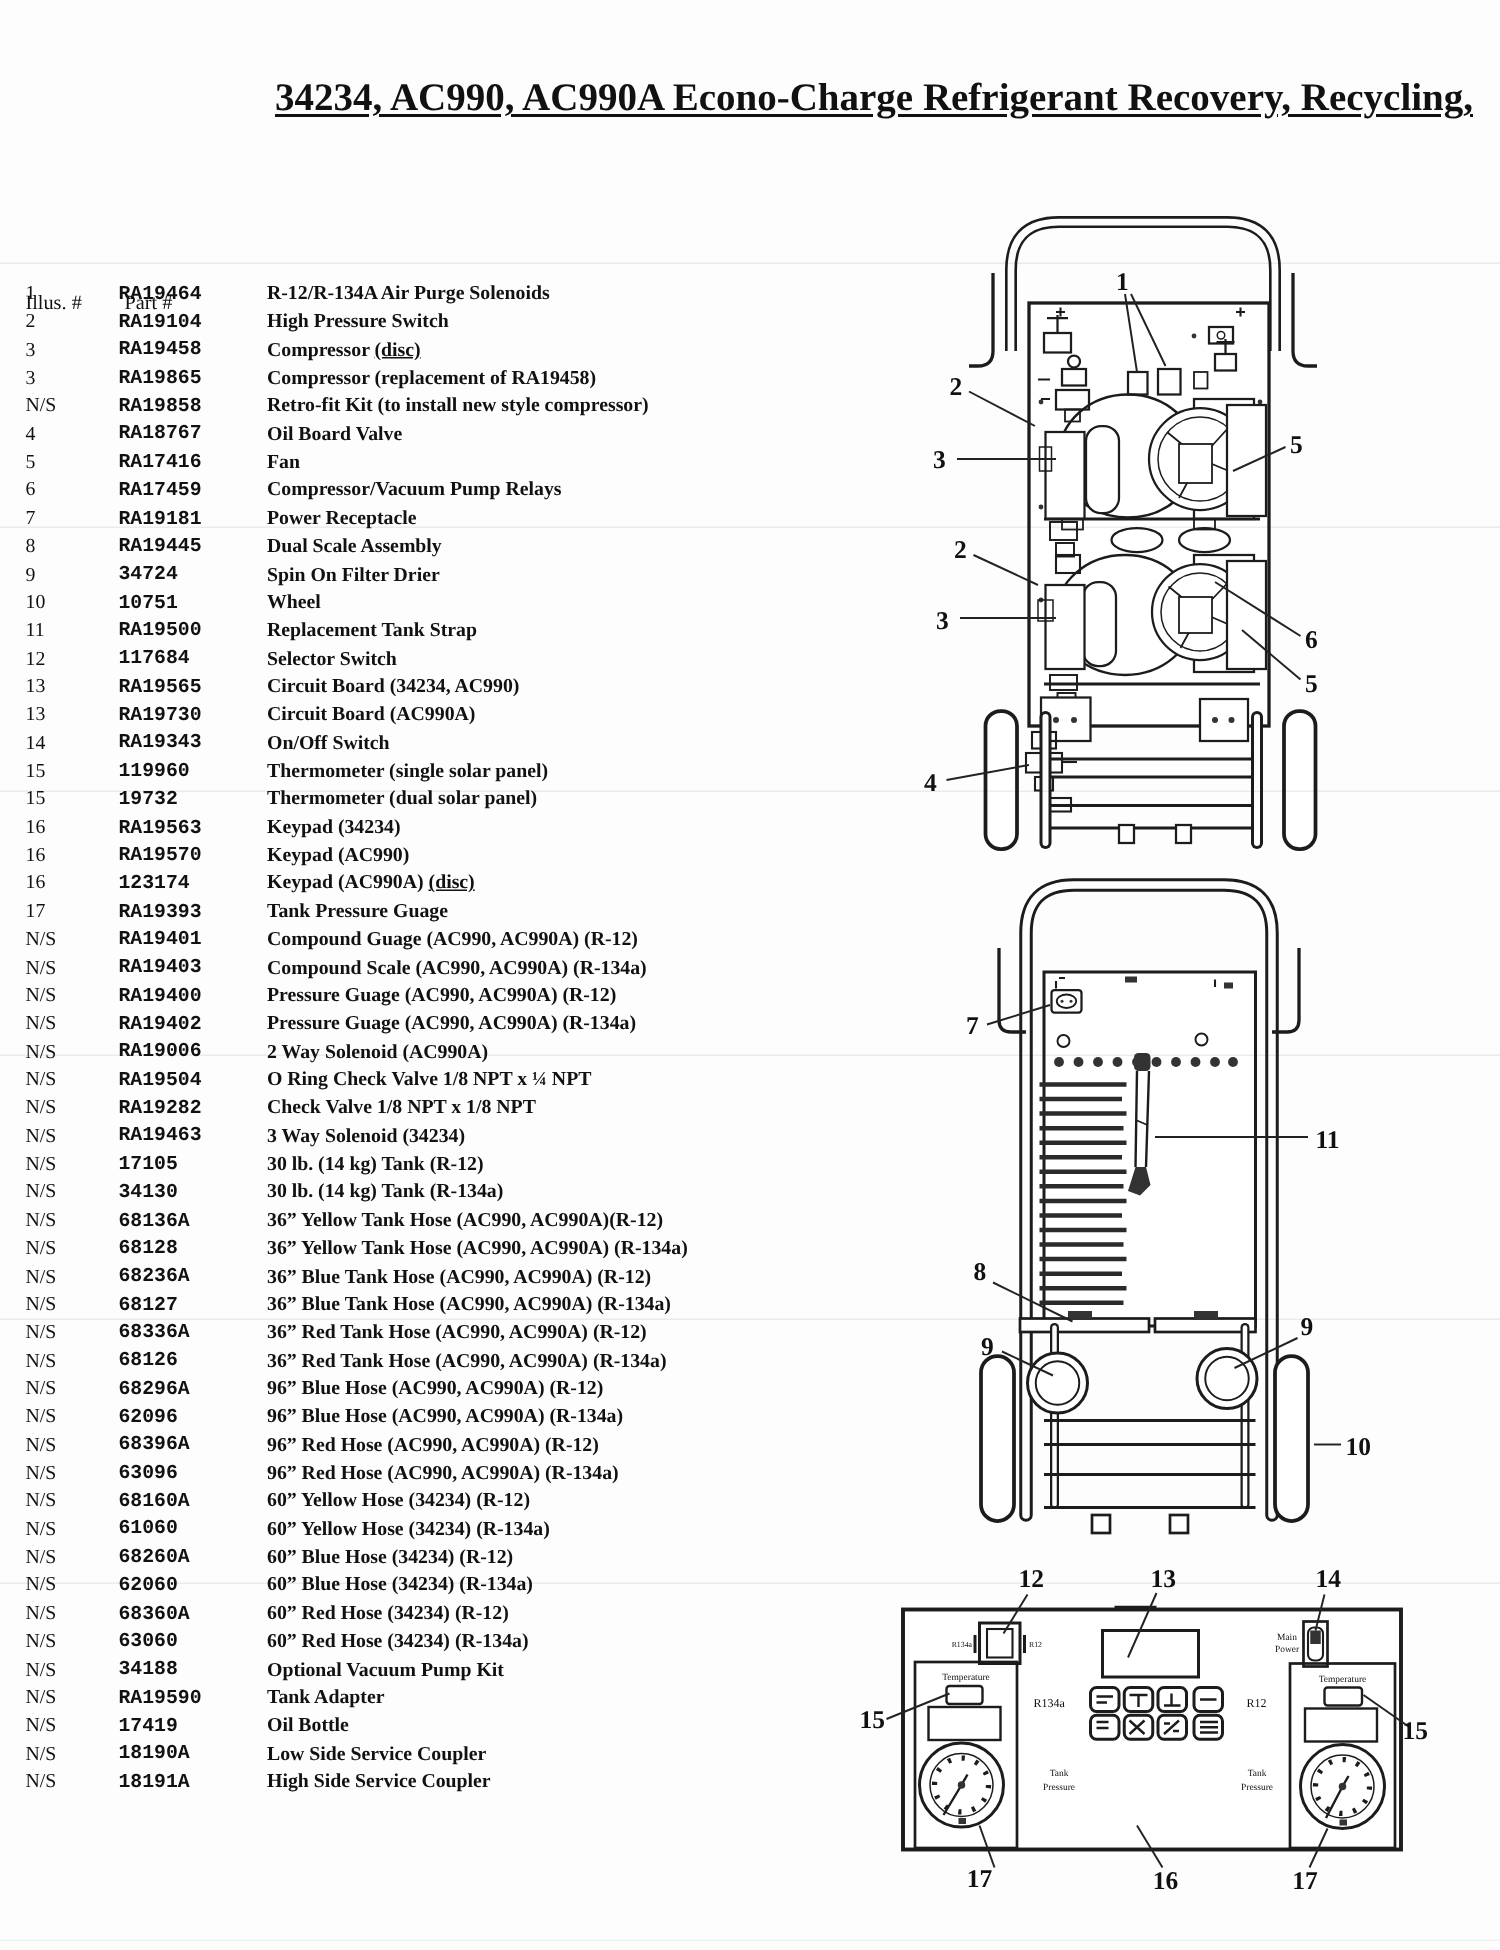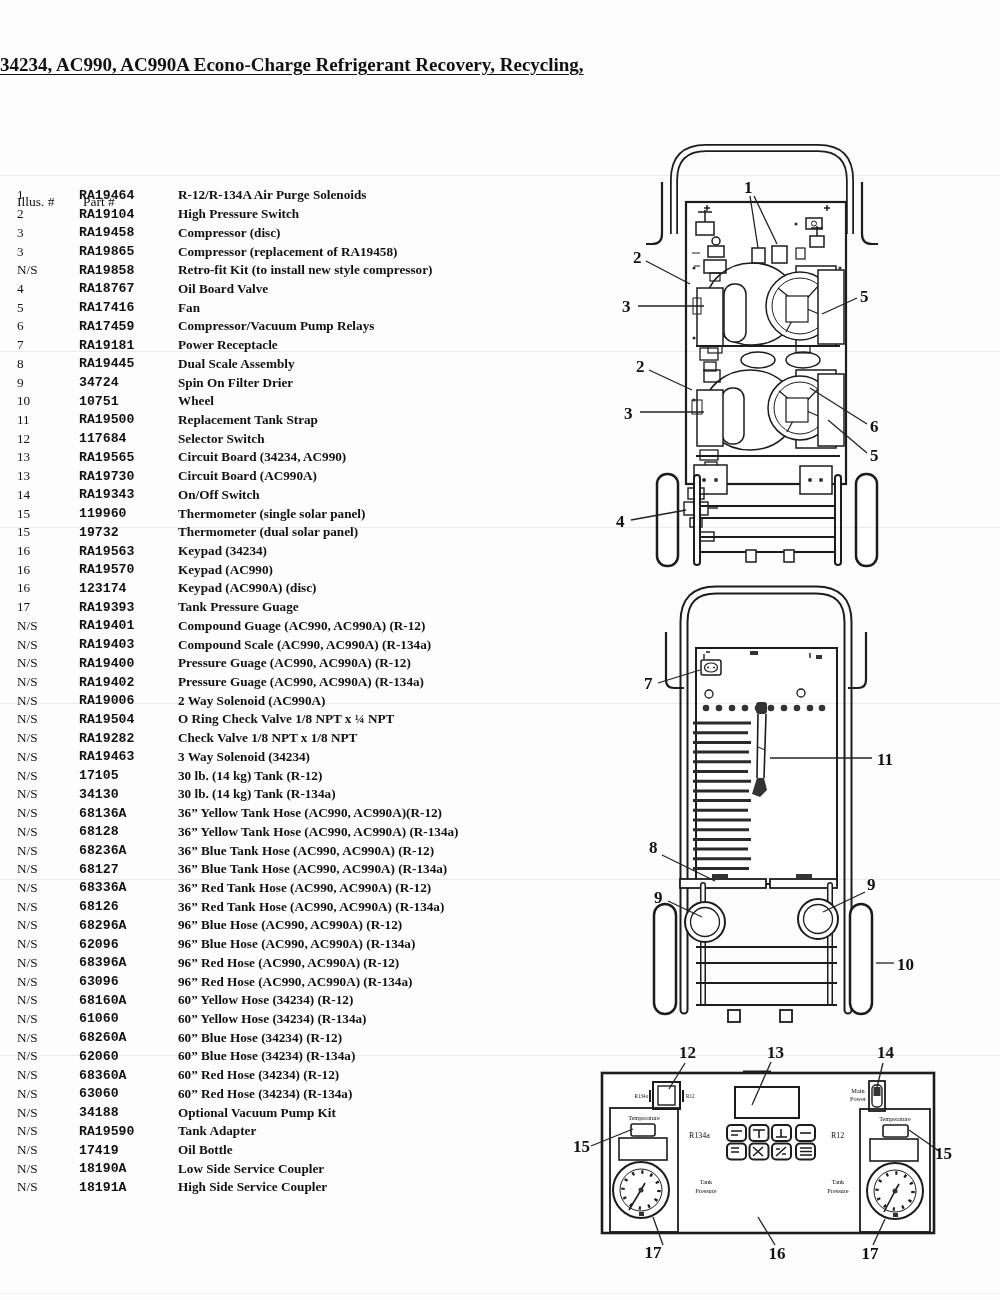--- a/index.html
+++ b/index.html
@@ -1,29 +1,29 @@
 <!DOCTYPE html>
 <html><head>
 <meta charset="utf-8">
 <style>
   html,body{margin:0;padding:0;background:#e9e9e9;}
   .page{position:relative;width:1000px;height:1300px;background:#fdfdfd;overflow:hidden;
         font-family:"Liberation Serif",serif;color:#111;}
   .scanline{position:absolute;left:0;right:0;height:1px;background:#1a1a1a;opacity:.08;z-index:9;pointer-events:none;}
-  .title{position:absolute;top:52px;left:0;width:965px;text-align:left;
-         font-size:19px;font-weight:bold;line-height:26px;}
+  .title{position:absolute;top:52px;left:0;width:965px;text-align:right;
+         font-size:26px;font-weight:bold;line-height:26px;padding-left:17px;}
   .title div{text-decoration:underline;text-underline-offset:3px;}
   .thead{position:absolute;top:146px;left:17px;display:flex;font-size:13.5px;margin-top:48px;}
   .thead .h1{width:66px;}
   .rows{position:absolute;top:186px;left:17px;}
   .prow{display:flex;height:18.73px;align-items:center;font-size:13.2px;font-weight:bold;}
   .c-illus{width:62px;font-weight:400;}
   .c-part{width:78px;font-family:Liberation Mono, monospace;}
   .c-desc{margin-left:21px;white-space:nowrap;}
-  .u{}
+  .u{text-decoration:underline;}
   svg{position:absolute;}
   .ln{stroke:#1c1c1c;fill:none;}
   .wh{stroke:#fdfdfd;fill:none;}
   .fw{fill:#fff;stroke:#1c1c1c;}
   .fd{fill:#333;stroke:none;}
   .co{font:bold 17px "Liberation Serif",serif;fill:#111;stroke:none;}
   .lead{stroke:#222;stroke-width:1.3;fill:none;}
   .lbl{font:6.3px "Liberation Serif",serif;fill:#111;stroke:none;}
   .lbl-s{font:5.2px "Liberation Serif",serif;fill:#111;stroke:none;}
   .lbl-m{font:8px "Liberation Serif",serif;fill:#111;stroke:none;}

